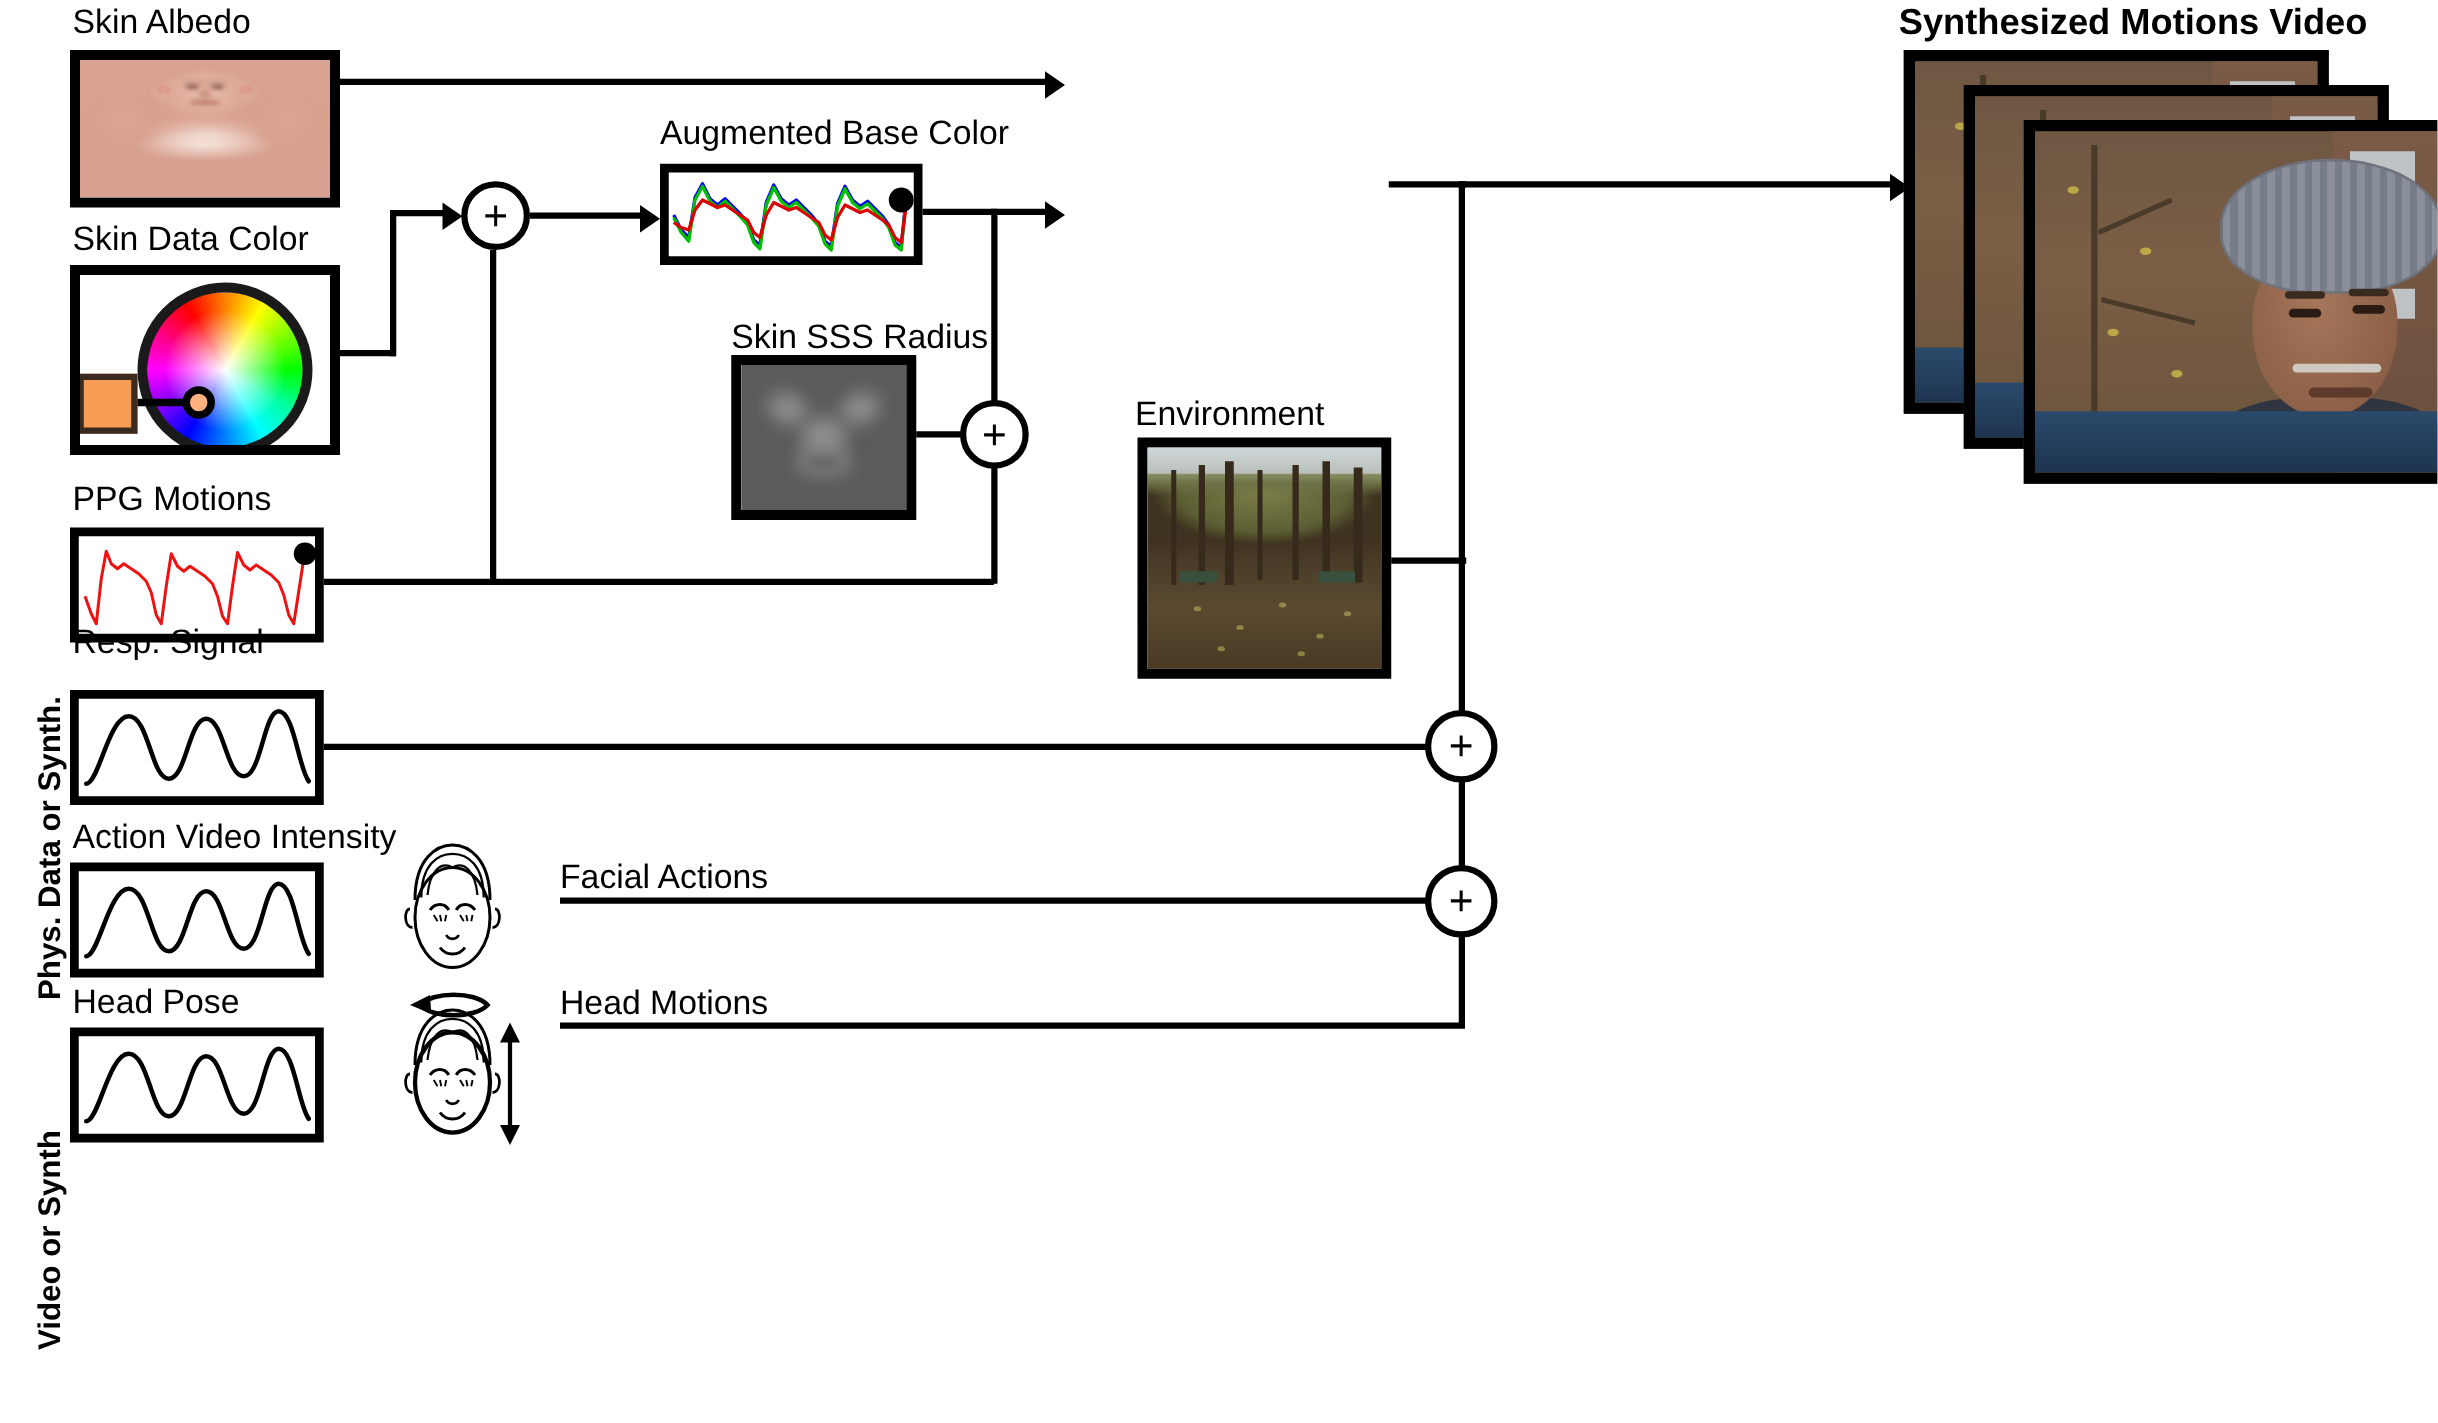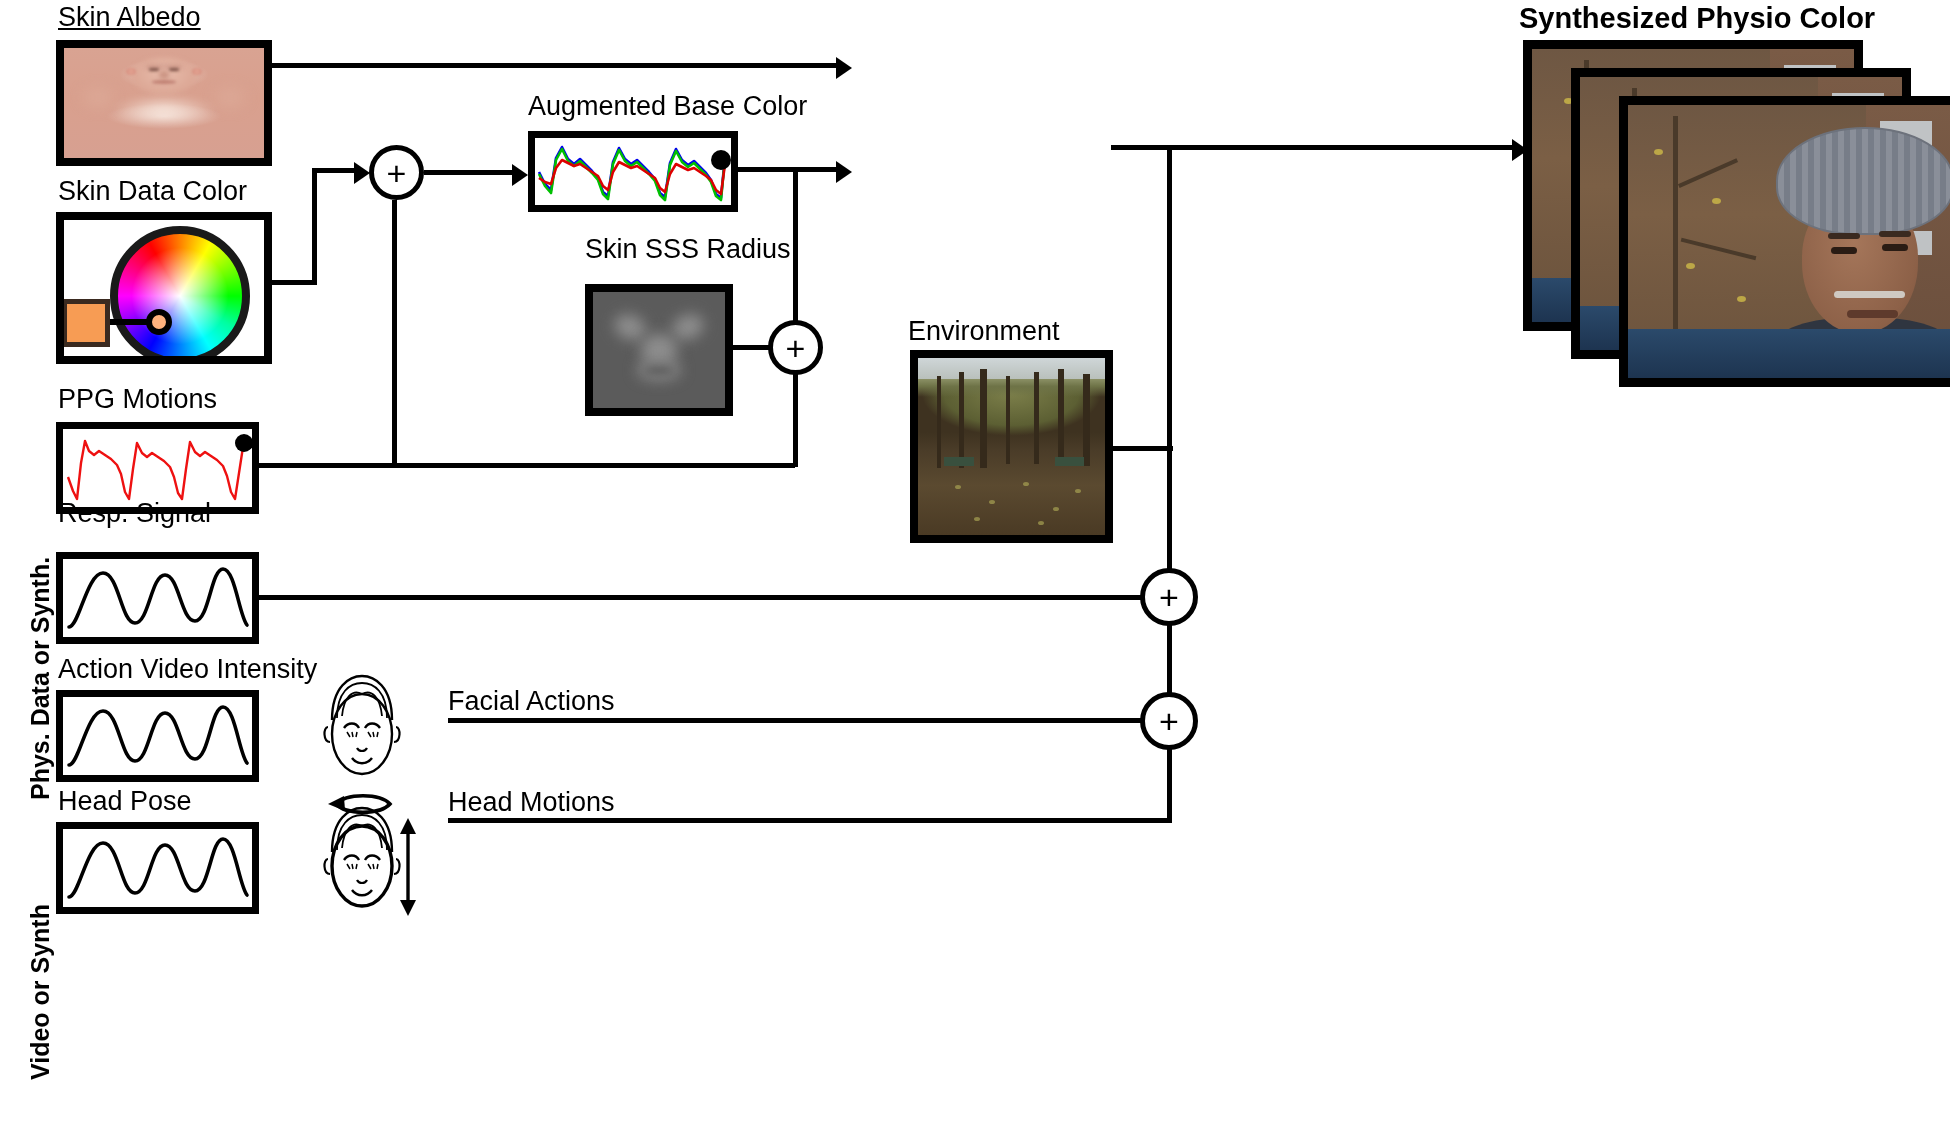--- a/index.html
+++ b/index.html
@@ -110,21 +110,21 @@
   svg{display:block;}
 </style>
 </head>
 <body>
 
 <div id="stage">
 
   <div class="vlabel" style="left:26px;top:800px;">Phys. Data or Synth.</div>
   <div class="vlabel" style="left:26px;top:1080px;">Video or Synth</div>
 
-  <div class="lbl" style="left:58px;top:4px;text-decoration:underline;">Skin Albedo</div>
+  <div class="lbl" style="left:58px;top:4px;">Skin Albedo</div>
   <div class="imgbox" style="left:56px;top:40px;width:216px;height:126px;">
     <div class="albedo">
       <div class="al-head"></div>
       <div class="al-shoulder" style="left:6%;"></div>
       <div class="al-shoulder" style="right:6%;"></div>
       <div class="al-brow" style="left:41%;top:16%;"></div>
       <div class="al-brow" style="left:50%;top:16%;"></div>
       <div class="al-eye" style="left:42.5%;top:18.5%;"></div>
       <div class="al-eye" style="left:52.5%;top:18.5%;"></div>
       <div class="al-nose"></div>
@@ -184,21 +184,21 @@
       <polyline fill="none" stroke="#00c000" stroke-width="2.6" stroke-linejoin="round" points="4,36 10,48 16,55 21,22 27,11 33,23 39,28 45,23 51,29 57,35 63,42 68,56 73,61 78,26
                 84,12 90,23 96,28 102,24 108,30 114,36 120,43 125,57 130,62 135,27 141,13 147,24
                 153,29 159,25 165,31 171,37 176,44 181,58 186,62 190,20"></polyline>
       <polyline fill="none" stroke="#dd0000" stroke-width="2.6" stroke-linejoin="round" points="4,40 10,44 16,46 21,30 27,22 33,25 39,28 45,26 51,30 57,34 63,38 68,48 73,52 78,34
                 84,24 90,27 96,30 102,28 108,32 114,36 120,40 125,50 130,54 135,36 141,26 147,29
                 153,32 159,30 165,34 171,38 176,42 181,52 186,56 190,26"></polyline>
       <circle cx="186" cy="22" r="10" fill="#000"></circle>
     </svg>
   </div>
 
-  <div class="lbl" style="left:585px;top:236px;">Skin SSS Radius</div>
+  <div class="lbl" style="left:585px;top:256px;">Skin SSS Radius</div>
   <div class="imgbox" style="left:585px;top:284px;width:148px;height:132px;">
     <div class="sss">
       <b style="left:16%;top:20%;width:24%;height:21%;transform:rotate(22deg);"></b>
       <b style="right:16%;top:20%;width:24%;height:21%;transform:rotate(-22deg);"></b>
       <b style="left:36%;top:36%;width:28%;height:26%;border-radius:50% 50% 42% 42%;"></b>
       <b style="left:33%;top:59%;width:34%;height:17%;"></b>
       <i style="left:38%;top:65%;width:24%;height:6%;"></i>
     </div>
   </div>
 
@@ -261,21 +261,21 @@
       <path d="M26,6 L10,14 L27,21 Z" fill="#000"></path>
       <line x1="90" y1="36" x2="90" y2="118" stroke="#000" stroke-width="3.4"></line>
       <path d="M90,28 L82,44 L98,44 Z" fill="#000"></path>
       <path d="M90,126 L82,110 L98,110 Z" fill="#000"></path>
     </svg>
   </div>
 
   <div class="lbl" style="left:448px;top:688px;">Facial Actions</div>
   <div class="lbl" style="left:448px;top:789px;">Head Motions</div>
 
-  <div class="lbl bold" style="left:1519px;top:4px;font-size:29px;">Synthesized Physio Color</div>
+  <div class="lbl bold" style="left:1519px;top:4px;font-size:29px;">Synthesized Motions Video</div>
 
   <div class="frame" style="left:1523px;top:40px;width:340px;height:291px;z-index:1;">
     <div class="bg"></div>
     <div class="bldg">
         <div class="win" style="left:16%;top:6%;width:62%;height:9%;"></div>
       <div class="win" style="left:16%;top:26%;width:62%;height:9%;"></div>
       <div class="win" style="left:16%;top:46%;width:62%;height:9%;"></div>
       </div>
     <div class="branch" style="left:16%;top:4%;width:5px;height:92%;"></div>
     <div class="branch" style="left:17%;top:26%;width:22%;height:4px;transform:rotate(-22deg);"></div>

